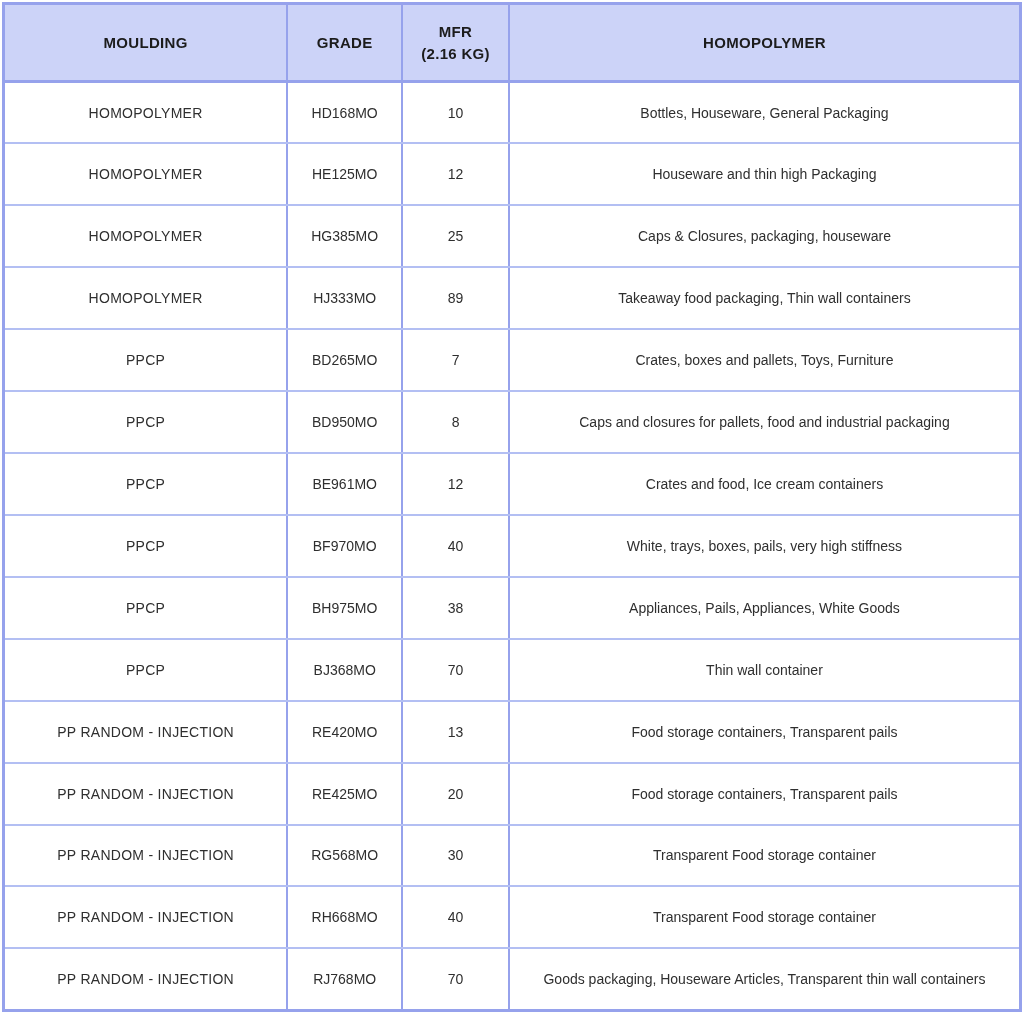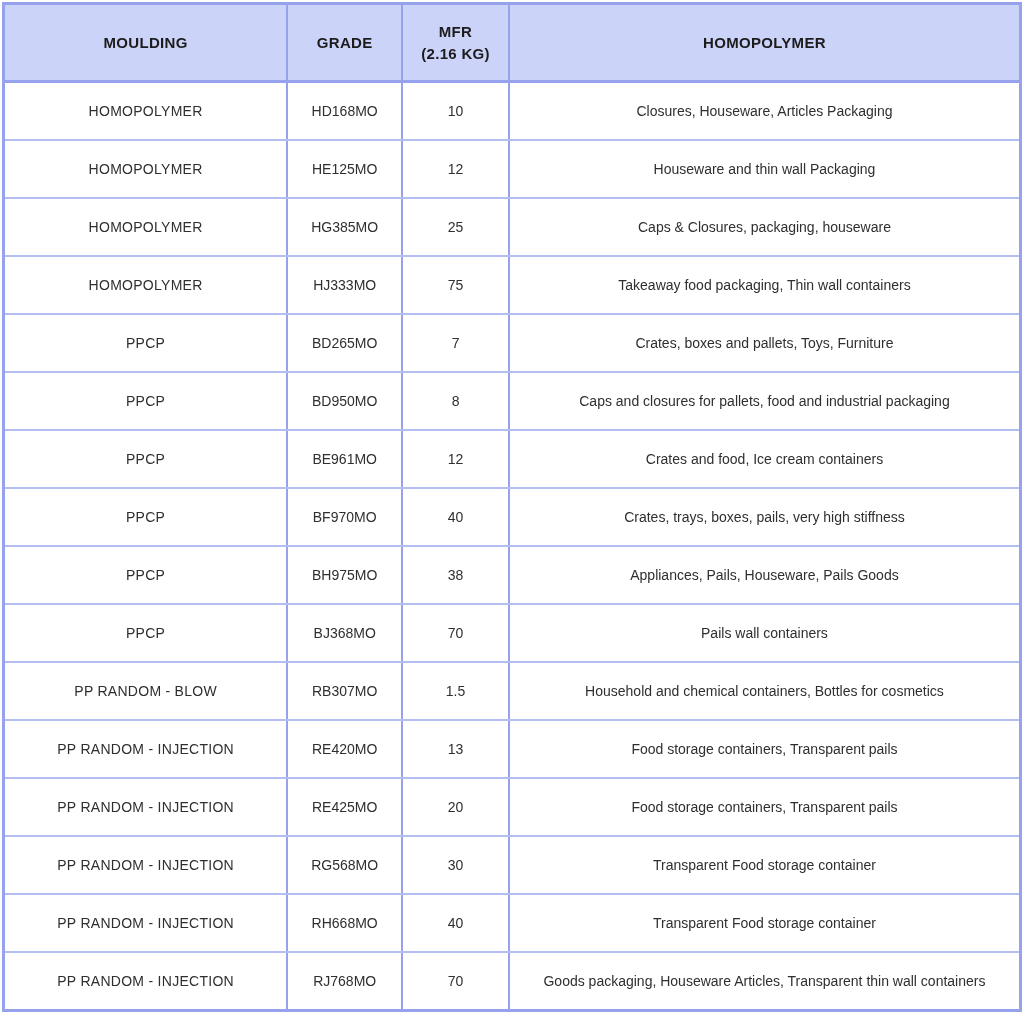--- a/index.html
+++ b/index.html
@@ -87,38 +87,38 @@
 (2.16 KG)</th>
         <th>HOMOPOLYMER</th>
       </tr>
     </thead>
     <tbody>
 
     <tr>
         <td class="cell-moulding">HOMOPOLYMER</td>
         <td>HD168MO</td>
         <td>10</td>
-        <td>Closures, Houseware, Articles Packaging</td>
+        <td>Bottles, Houseware, General Packaging</td>
       </tr>
         <tr>
         <td class="cell-moulding">HOMOPOLYMER</td>
         <td>HE125MO</td>
         <td>12</td>
-        <td>Houseware and thin wall Packaging</td>
+        <td>Houseware and thin high Packaging</td>
       </tr>
         <tr>
         <td class="cell-moulding">HOMOPOLYMER</td>
         <td>HG385MO</td>
         <td>25</td>
         <td>Caps &amp; Closures, packaging, houseware</td>
       </tr>
         <tr>
         <td class="cell-moulding">HOMOPOLYMER</td>
         <td>HJ333MO</td>
-        <td>75</td>
+        <td>89</td>
         <td>Takeaway food packaging, Thin wall containers</td>
       </tr>
         <tr>
         <td class="cell-moulding">PPCP</td>
         <td>BD265MO</td>
         <td>7</td>
         <td>Crates, boxes and pallets, Toys, Furniture</td>
       </tr>
         <tr>
         <td class="cell-moulding">PPCP</td>
@@ -129,39 +129,33 @@
         <tr>
         <td class="cell-moulding">PPCP</td>
         <td>BE961MO</td>
         <td>12</td>
         <td>Crates and food, Ice cream containers</td>
       </tr>
         <tr>
         <td class="cell-moulding">PPCP</td>
         <td>BF970MO</td>
         <td>40</td>
-        <td>Crates, trays, boxes, pails, very high stiffness</td>
+        <td>White, trays, boxes, pails, very high stiffness</td>
       </tr>
         <tr>
         <td class="cell-moulding">PPCP</td>
         <td>BH975MO</td>
         <td>38</td>
-        <td>Appliances, Pails, Houseware, Pails Goods</td>
+        <td>Appliances, Pails, Appliances, White Goods</td>
       </tr>
         <tr>
         <td class="cell-moulding">PPCP</td>
         <td>BJ368MO</td>
         <td>70</td>
-        <td>Pails wall containers</td>
-      </tr>
-        <tr>
-        <td class="cell-moulding">PP RANDOM - BLOW</td>
-        <td>RB307MO</td>
-        <td>1.5</td>
-        <td>Household and chemical containers, Bottles for cosmetics</td>
+        <td>Thin wall container</td>
       </tr>
         <tr>
         <td class="cell-moulding">PP RANDOM - INJECTION</td>
         <td>RE420MO</td>
         <td>13</td>
         <td>Food storage containers, Transparent pails</td>
       </tr>
         <tr>
         <td class="cell-moulding">PP RANDOM - INJECTION</td>
         <td>RE425MO</td>

